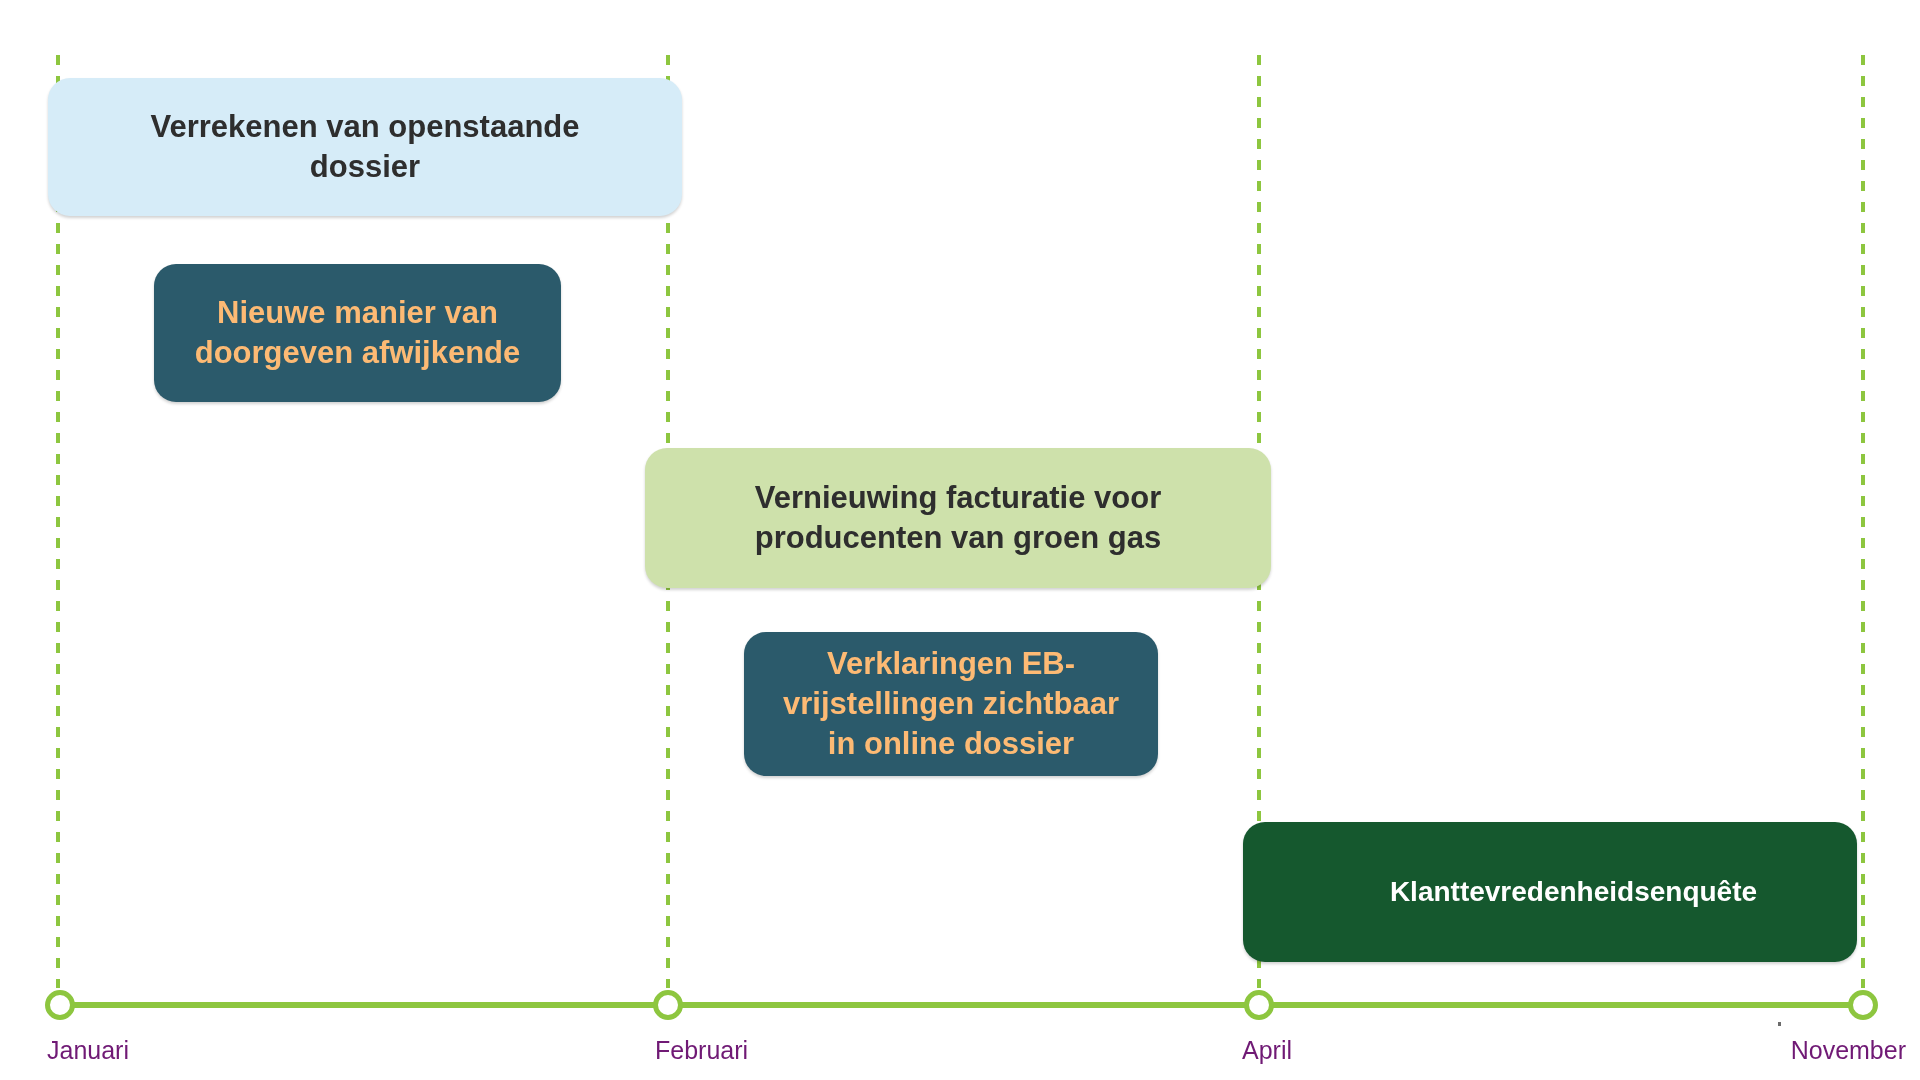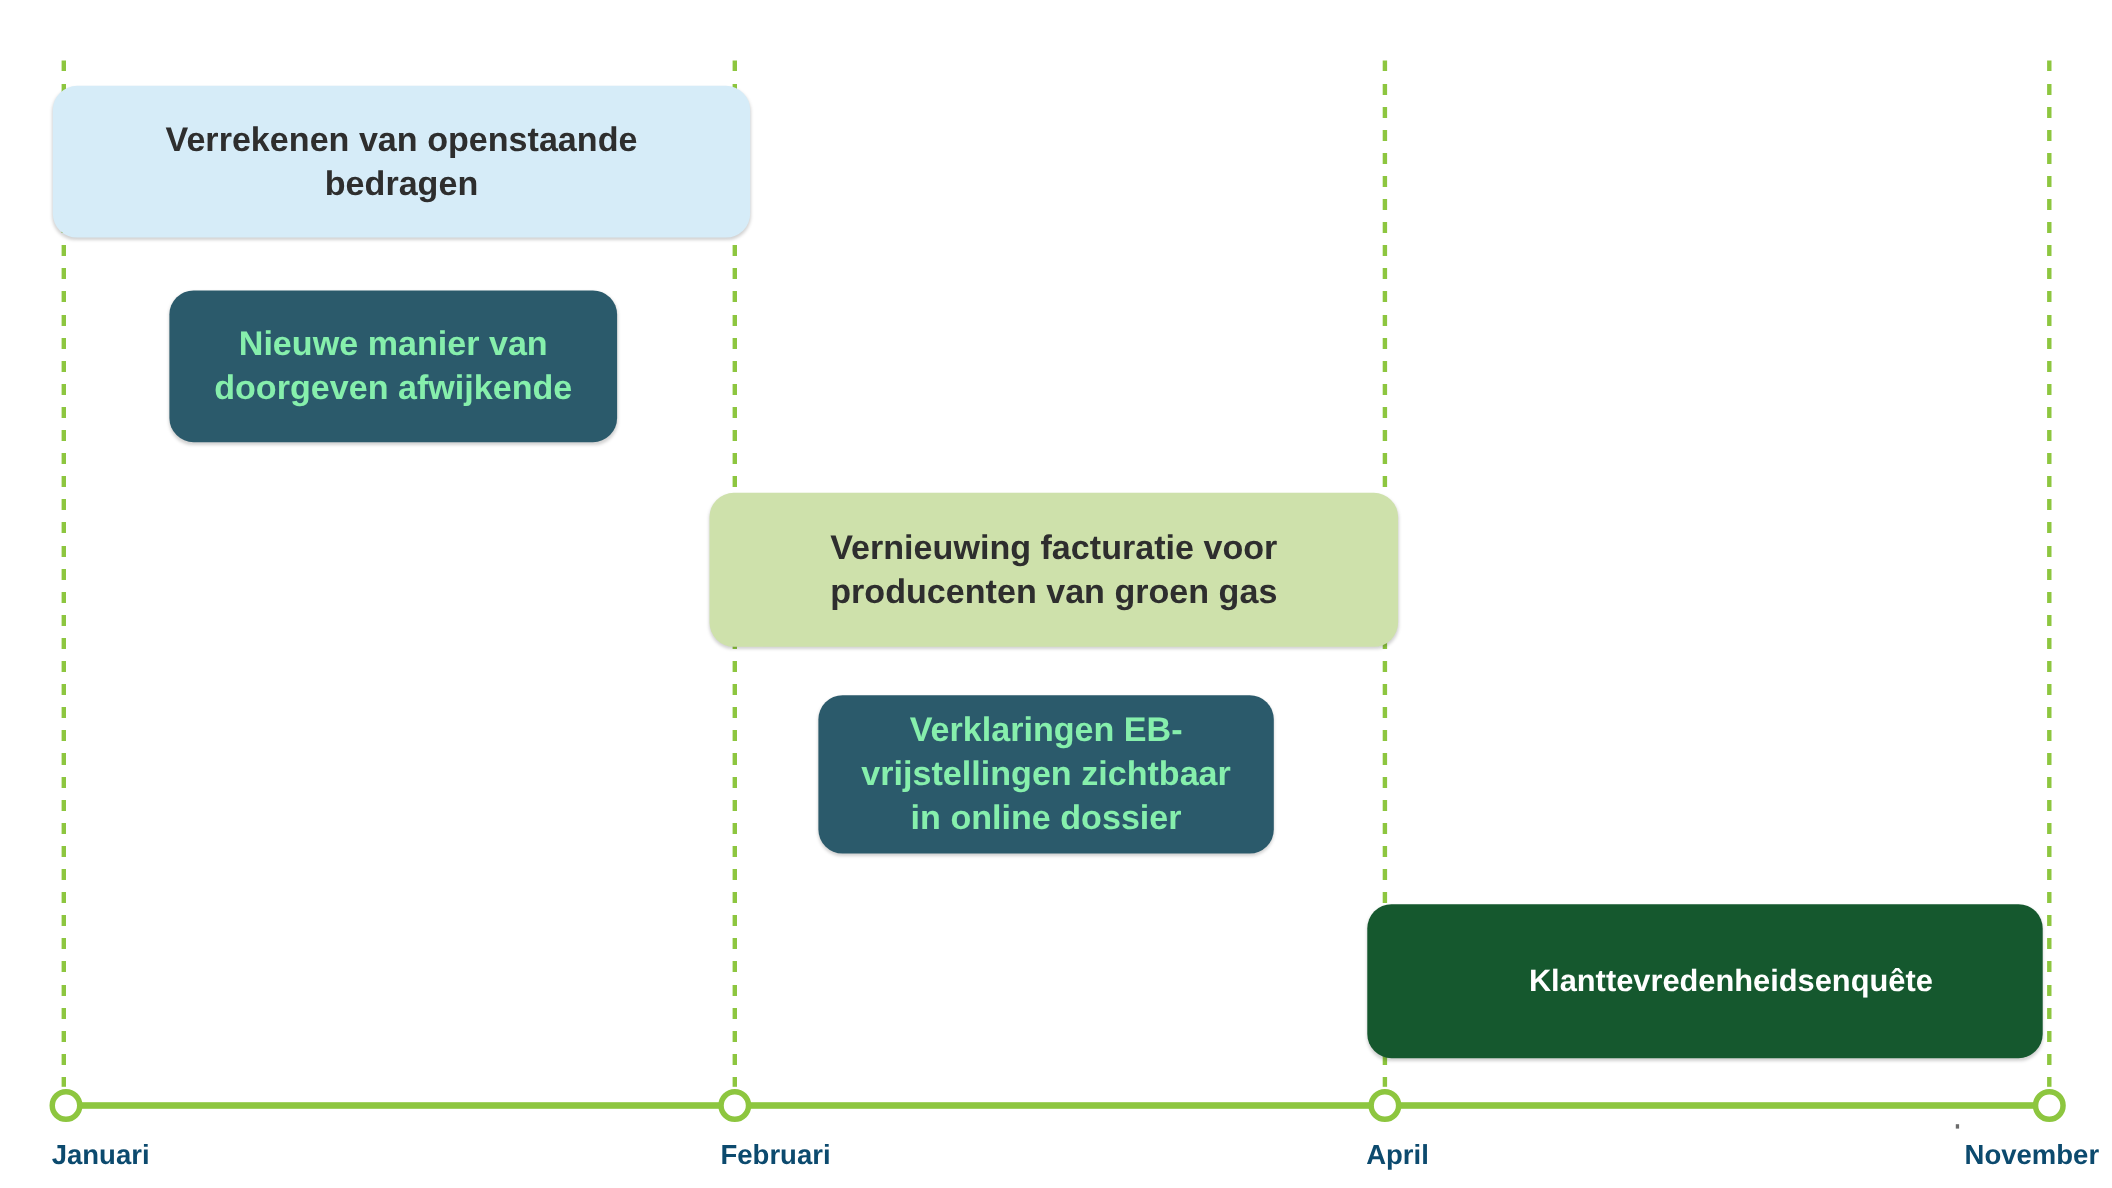--- a/index.html
+++ b/index.html
@@ -40,21 +40,21 @@
     z-index: 2;
   }
   .card .line {
     display: block;
     white-space: nowrap;
     font-weight: 700;
     font-size: 31px;
     line-height: 40px;
   }
   .card-blue      { background: #d6ecf8; color: #2e2e2e; }
-  .card-teal      { background: #2b5a6b; color: #86efac; }
+  .card-teal      { background: #2b5a6b; color: #fdba74; }
   .card-lightgreen{ background: #cee1ab; color: #2e2e2e; }
   .card-darkgreen { background: #15582e; color: #ffffff; }
 
   #card-verrekenen    { left: 48px;   top: 78px;  width: 634px; height: 138px; }
   #card-nieuwe-manier { left: 154px;  top: 264px; width: 407px; height: 138px; }
   #card-vernieuwing   { left: 645px;  top: 448px; width: 626px; height: 140px; }
   #card-verklaringen  { left: 744px;  top: 632px; width: 414px; height: 144px; }
   #card-enquete       { left: 1243px; top: 822px; width: 614px; height: 140px; }
   #card-enquete .line { font-size: 28px; margin-left: 47px; }
 
@@ -74,23 +74,23 @@
     width: 20px;
     height: 20px;
     background: #ffffff;
     border: 5px solid #8dc63f;
     border-radius: 50%;
     z-index: 4;
   }
   .month-label {
     position: absolute;
     top: 1036px;
-    font-weight: 700;
+    font-weight: 400;
     font-size: 25px;
-    color: #0c4a6e;
+    color: #701a75;
     z-index: 4;
     white-space: nowrap;
   }
   #label-april { width: 120px; text-align: right; }
 
   .stray-dot {
     position: absolute;
     left: 1778px;
     top: 1022px;
     width: 3px;
@@ -105,21 +105,21 @@
 <div class="canvas">
 
   <div class="gridline" style="left:56px"></div>
   <div class="gridline" style="left:666px"></div>
   <div class="gridline" style="left:1257px"></div>
   <div class="gridline" style="left:1861px"></div>
 
   <div class="card card-blue" id="card-verrekenen">
     <div>
       <span class="line">Verrekenen van openstaande</span>
-      <span class="line">bedragen</span>
+      <span class="line">dossier</span>
     </div>
   </div>
 
   <div class="card card-teal" id="card-nieuwe-manier">
     <div>
       <span class="line">Nieuwe manier van</span>
       <span class="line">doorgeven afwijkende</span>
     </div>
   </div>
 

